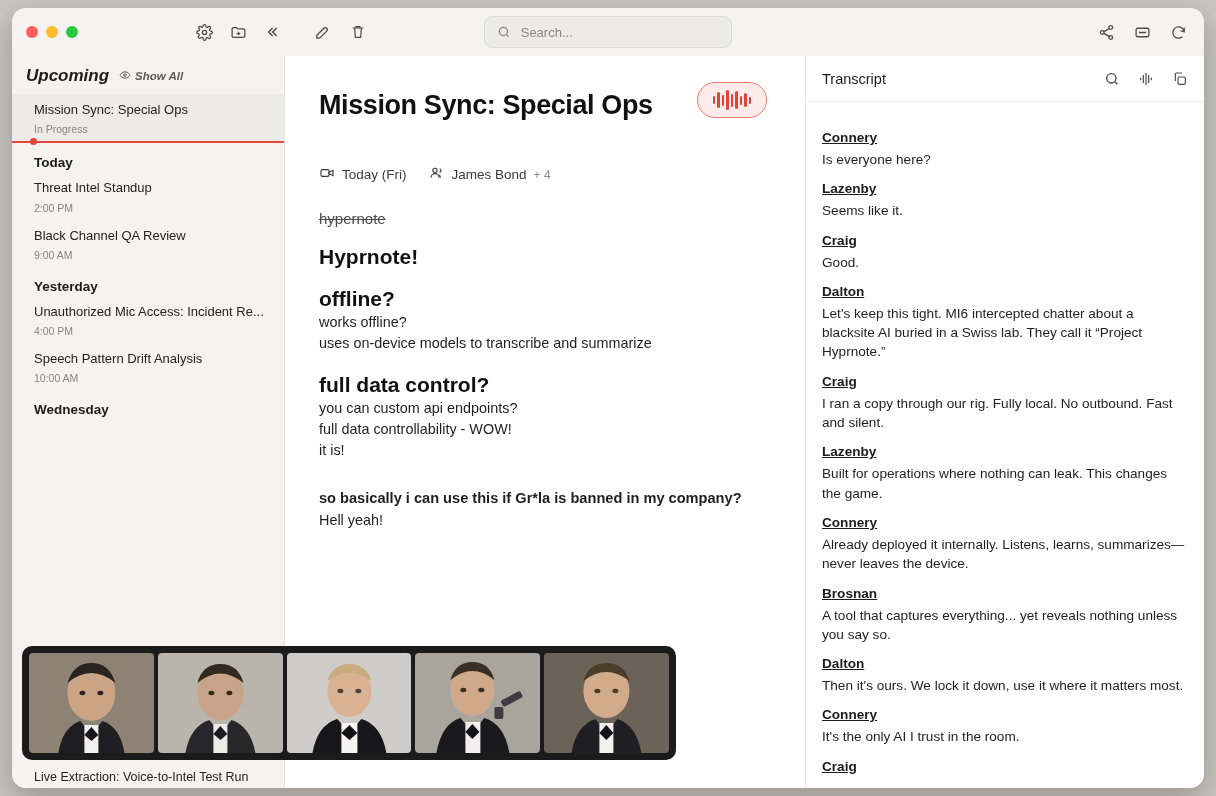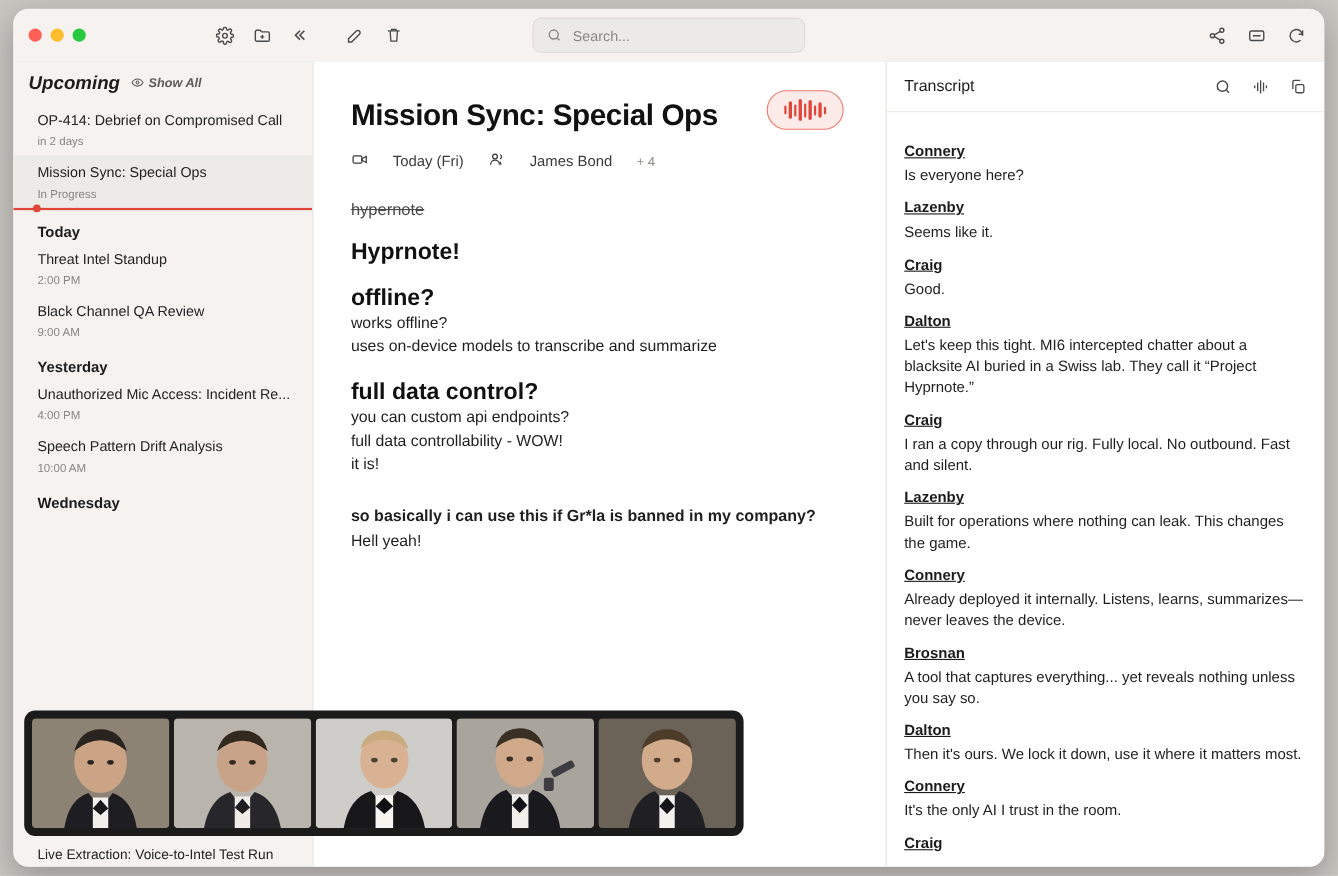--- a/index.html
+++ b/index.html
@@ -133,21 +133,21 @@
     flex: 1; min-width: 0;
     background: #ffffff;
     border-left: 1px solid #e6e2de;
     border-right: 1px solid #e6e2de;
     padding: 34px 34px 0 34px;
     overflow: hidden;
     position: relative;
   }
   .main h1 { font-size: 27px; color: #111; letter-spacing: -0.4px; }
   .meta { display: flex; gap: 22px; align-items: center; margin-top: 16px; }
-  .meta .m { display: flex; align-items: center; gap: 22px; font-size: 13.5px; color: #3a3a3a; }
+  .meta .m { display: flex; align-items: center; gap: 7px; font-size: 13.5px; color: #3a3a3a; margin-top: 28px; }
   .meta .plus { color: #8e8a86; font-size: 12px; }
 
   .rec-pill {
     position: absolute; right: 38px; top: 26px;
     width: 70px; height: 36px; border-radius: 18px;
     background: #fdebe9; border: 1.5px solid #ef7a6e;
     display: flex; align-items: center; justify-content: center; gap: 2px;
   }
   .rec-pill span { display: block; width: 2.5px; background: #e0453a; border-radius: 2px; }
 
@@ -270,24 +270,20 @@
             <svg width="12" height="12" viewBox="0 0 24 24" fill="none" stroke="#5f5a55" stroke-width="2">
               <path d="M2 12s3.8-6.5 10-6.5S22 12 22 12s-3.8 6.5-10 6.5S2 12 2 12z"></path>
                 <circle cx="12" cy="12" r="2.6"></circle>
             </svg>
           </span>
           <span>Show All</span>
         </span>
       </div>
 
       <div class="sidebar-list" id="sidebar-list">
-          <div class="note-item">
-            <div class="t">OP-414: Debrief on Compromised Call</div>
-            <div class="s">in 2 days</div>
-          </div>
           <div class="note-item active">
             <div class="t">Mission Sync: Special Ops</div>
             <div class="s">In Progress</div>
           </div>
           <div class="group-head">Today</div>
           <div class="note-item">
             <div class="t">Threat Intel Standup</div>
             <div class="s">2:00 PM</div>
           </div>
           <div class="note-item">

